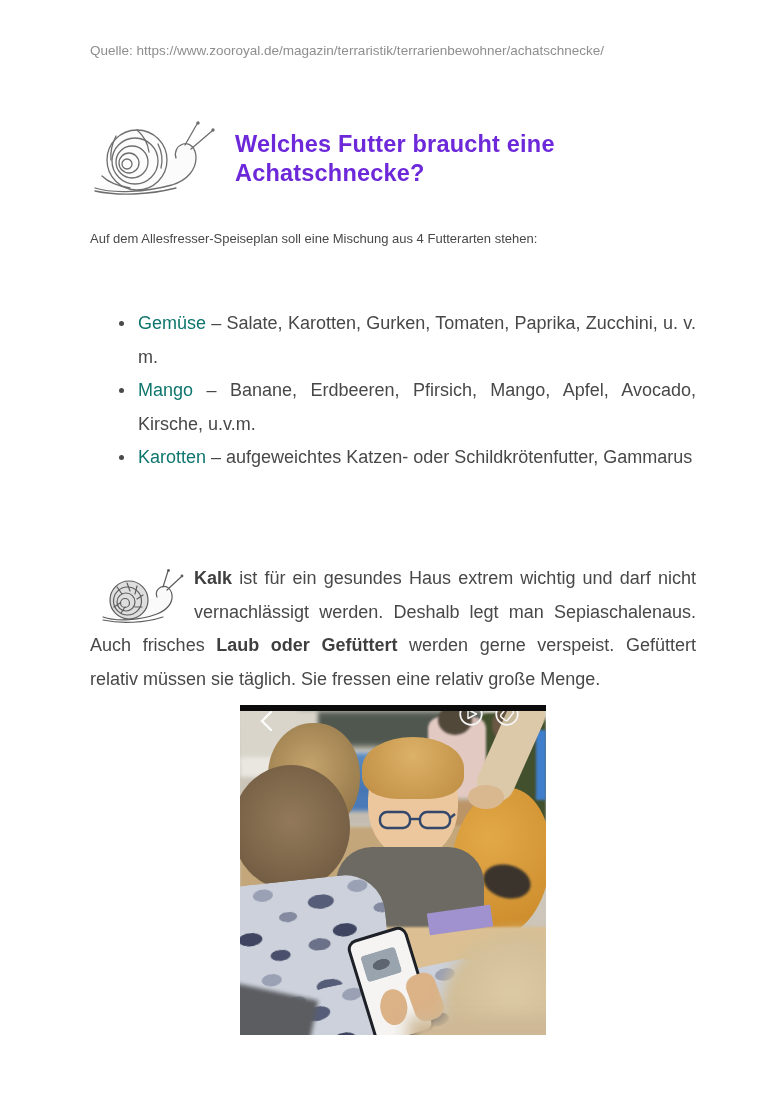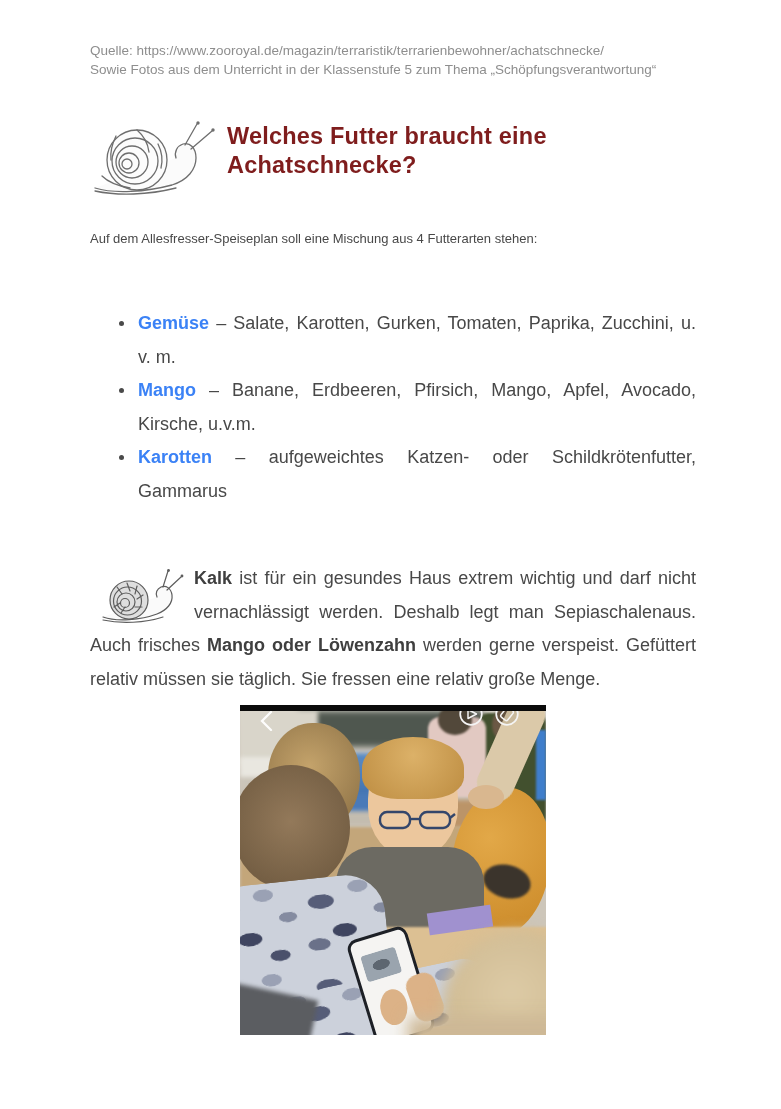--- a/index.html
+++ b/index.html
@@ -5,32 +5,32 @@
   html,body{margin:0;padding:0;background:#ffffff;}
   .page{position:relative;width:704px;height:1109px;background:#ffffff;overflow:hidden;
         font-family:"Liberation Sans",sans-serif;color:#484848;}
 
   
   .source{position:absolute;left:90px;top:41px;font-size:13.5px;line-height:19px;color:#8e8e8e;}
 
   
   .header{position:absolute;left:88px;top:114px;width:620px;height:90px;}
   .snail-lg{position:absolute;left:0;top:2px;}
-  .title{position:absolute;left:139px;top:8px;width:470px;margin:0;
-         font-size:23.5px;line-height:29px;font-weight:bold;color:#7f1d1d;letter-spacing:.2px;}
+  .title{position:absolute;left:139px;top:8px;width:470px;margin:8px;
+         font-size:23.5px;line-height:29px;font-weight:bold;color:#6d28d9;letter-spacing:.2px;}
 
   
   .intro{position:absolute;left:90px;top:222px;width:606px;margin:0;
          font-size:13px;line-height:33.5px;text-align:justify;}
   .food-list{position:absolute;left:90px;top:307px;width:606px;margin:0;padding:0;list-style:none;
          font-size:18px;line-height:33.5px;}
   .food-list li{position:relative;padding-left:48px;text-align:justify;}
   .food-list li::before{content:"";position:absolute;left:29px;top:14px;width:5px;height:5px;
          border-radius:50%;background:#4a4a4a;}
-  .term{font-weight:bold;color:#3b82f6;}
+  .term{font-weight:normal;color:#0f766e;}
 
   .kalk{position:absolute;left:90px;top:562px;width:606px;margin:0;
         font-size:18px;line-height:33.5px;text-align:justify;}
   .kalk b{color:#3f3f3f;}
   .snail-sm{float:left;width:92px;height:58px;margin:5px 6px 0 6px;}
 
   
   .photo{position:absolute;left:240px;top:705px;width:306px;height:330px;overflow:hidden;background:#cdc6ba;}
   .photo div{position:absolute;}
   .ph-wall{left:0;top:0;width:306px;height:120px;background:linear-gradient(#ddd8cf,#c2bbae);filter:blur(2px);}
@@ -90,21 +90,20 @@
   .ph-ic{position:absolute;top:-7px;z-index:4;}
   .ph-ic.one{left:216px;} .ph-ic.two{left:252px;}
 </style>
 </head>
 <body>
 
 <div class="page">
 
   <div class="source">
     <div>Quelle: https://www.zooroyal.de/magazin/terraristik/terrarienbewohner/achatschnecke/</div>
-    <div>Sowie Fotos aus dem Unterricht in der Klassenstufe 5 zum Thema „Schöpfungsverantwortung“</div>
   </div>
 
   <div class="header">
     <svg class="snail-lg" width="132" height="82" viewBox="0 0 132 82">
       <g fill="none" stroke="#6e6e6e" stroke-width="1.3" stroke-linecap="round">
         <path d="M7,72 C26,78 58,76 84,69 C100,64 108,53 108,42 C108,32 102,26 95,28 C89,30 86,36 88,42" fill="#fbfbfb"></path>
         <path d="M97,29 L109,8"></path>
           <circle cx="110" cy="7" r="1.7" fill="#6e6e6e" stroke="none"></circle>
         <path d="M103,33 L124,15"></path>
           <circle cx="125" cy="14" r="1.7" fill="#6e6e6e" stroke="none"></circle>
@@ -145,21 +144,21 @@
         <circle cx="28" cy="36" r="4.5"></circle>
         <path d="M20,20 L25,27"></path>
           <path d="M30,16 L33,24"></path>
           <path d="M40,19 L38,27"></path>
         <path d="M46,28 L40,32"></path>
           <path d="M45,40 L38,40"></path>
           <path d="M24,46 L28,40"></path>
           <path d="M17,40 L23,36"></path>
         <path d="M6,53 C24,57 48,56 66,50"></path>
       </g>
-    </svg><b>Kalk</b><span> ist für ein gesundes Haus extrem wichtig und darf nicht vernachlässigt werden. Deshalb legt man Sepiaschalenaus. Auch frisches </span><b>Mango oder Löwenzahn</b><span> werden gerne verspeist. Gefüttert relativ müssen sie täglich. Sie fressen eine relativ große Menge.</span>
+    </svg><b>Kalk</b><span> ist für ein gesundes Haus extrem wichtig und darf nicht vernachlässigt werden. Deshalb legt man Sepiaschalenaus. Auch frisches </span><b>Laub oder Gefüttert</b><span> werden gerne verspeist. Gefüttert relativ müssen sie täglich. Sie fressen eine relativ große Menge.</span>
   </p>
 
   <div class="photo">
     <div class="ph-wall"></div>
     <div class="ph-shelf-dark"></div>
     <div class="ph-corner-light"></div>
     <div class="ph-shelf-white"></div>
     <div class="ph-bin1"></div>
     <div class="ph-bin2"></div>
     <div class="ph-midtable"></div>

